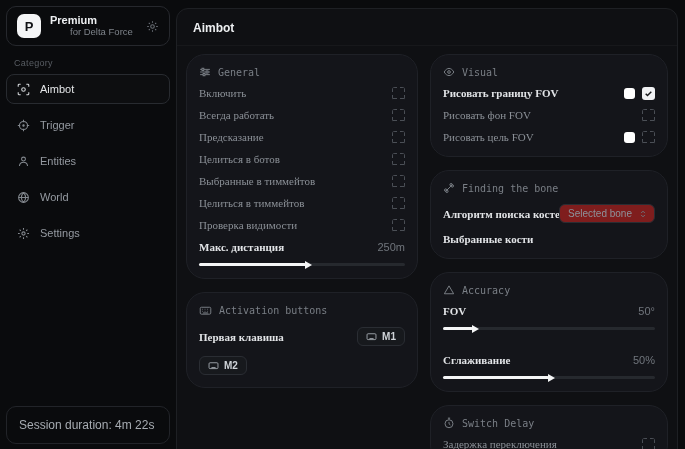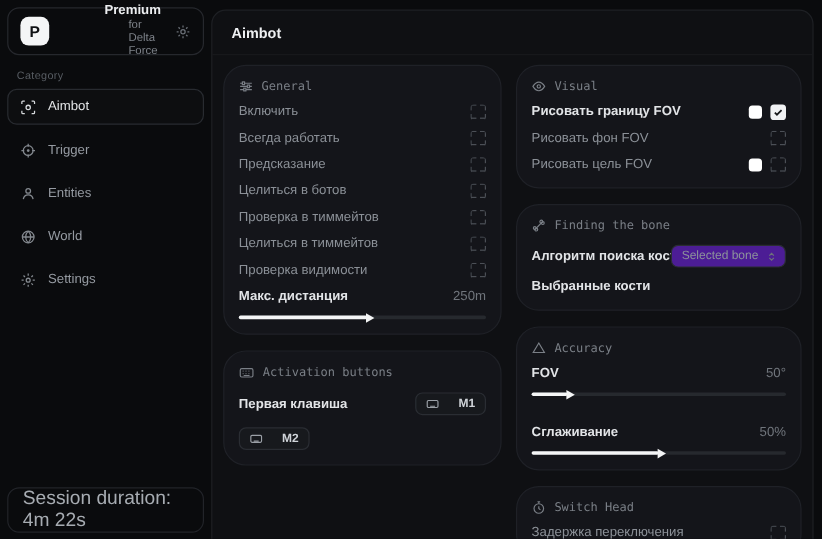--- a/index.html
+++ b/index.html
@@ -16,41 +16,41 @@
   .sidebar { width:176px; flex:none; position:relative; height:100%; padding-top:6px; }
   .brand-card {
     margin:0 6px; height:40px; border:1px solid #26282d; border-radius:10px;
     display:flex; align-items:center; padding:0 10px; gap:9px;
   }
   .logo {
     width:24px; height:24px; border-radius:7px; background:#f4f5f6;
     color:#101114; font-weight:bold; font-size:13px;
     display:flex; align-items:center; justify-content:center; flex:none;
   }
-  .brand-text { line-height:1.15; flex:1; min-width:0;margin-left:37px; }
+  .brand-text { line-height:1.15; flex:1; min-width:0; }
   .brand-title { font-size:11px; font-weight:bold; color:#eceef0; }
   .brand-sub { font-size:9.5px; color:#7e838a;padding-left:20px; }
   .brand-gear { color:#6b7077; display:flex; }
 
   .cat-label { margin:12px 14px 6px; font-size:9px; color:#585d63; letter-spacing:.3px; }
 
   .nav-item {
     height:30px; margin:0 6px 6px; padding:0 10px; border-radius:8px;
     display:flex; align-items:center; gap:10px; font-size:11px; color:#959aa1;
     border:1px solid transparent; cursor:pointer;
   }
   .nav-item .nicon { display:flex; color:#84898f; }
   .nav-item.active { border-color:#282b30; color:#e3e5e7; background:rgba(255,255,255,0.015); }
   .nav-item.active .nicon { color:#d6d9dc; }
 
   .session-card {
     position:absolute; left:6px; right:6px; bottom:5px; height:38px;
     border:1px solid #222429; border-radius:10px;
     display:flex; align-items:center; padding:0 12px;
-    font-size:16px; color:#a7acb2;
+    font-size:12px; color:#a7acb2;
   }
 
   
   .main {
     flex:1; margin:8px 7px 0 0; height:455px;
     background:#0f1013; border:1px solid #1e2024; border-radius:12px;
     overflow:hidden;
   }
   .main-header {
     padding:12px 16px 10px; border-bottom:1px solid rgba(255,255,255,0.035);
@@ -65,21 +65,21 @@
     padding:11px 12px 12px;
   }
   .card-title {
     display:flex; align-items:center; gap:7px;
     font-family:"DejaVu Sans Mono", monospace; font-size:10px; color:#7a7f86;
     margin-bottom:5px;
   }
   .card-title .ticon { display:flex; color:#7a7f86; }
 
   .row { display:flex; align-items:center; margin-top:8px; min-height:14px; }
-  .row .lbl { flex:1; font-size:11px; color:#8b9097; white-space:nowrap; overflow:hidden; }
+  .row .lbl { flex:1; font-size:11px; color:#8b9097; white-space:nowrap; overflow:hidden;font-family:Liberation Serif, serif; }
   .row .lbl.bright { color:#e2e4e7; font-weight:bold; }
   .row .val { font-size:11px; color:#70757c; margin-left:8px; flex:none; }
 
   
   .cb {
     width:13px; height:13px; border-radius:3px; flex:none; position:relative;
     background:
       linear-gradient(#4b4f56,#4b4f56) 0 0/5px 1.3px,
       linear-gradient(#4b4f56,#4b4f56) 100% 0/5px 1.3px,
       linear-gradient(#4b4f56,#4b4f56) 0 100%/5px 1.3px,
@@ -97,30 +97,30 @@
   .slider { height:3px; background:#26292e; border-radius:2px; margin-top:9px; position:relative; cursor:pointer; }
   .slider .fill { height:100%; background:#f4f5f6; border-radius:2px; position:relative; }
   .slider .thumb {
     position:absolute; right:-6px; top:50%; transform:translateY(-50%);
     width:0; height:0; border-left:7px solid #f4f5f6;
     border-top:4px solid transparent; border-bottom:4px solid transparent;
   }
 
   
   .key-badge {
-    display:flex; align-items:center; gap:16px; flex:none;
+    display:flex; align-items:center; gap:5px; flex:none;
     background:#17191d; border:1px solid #2a2d33; border-radius:6px;
     padding:3px 8px; font-size:10px; font-weight:bold; color:#cfd3d8; cursor:pointer;
   }
   .key-badge .kicon { display:flex; color:#9ba0a7; }
 
   
   .select {
     display:flex; align-items:center; gap:6px; flex:none;
-    background:#4c1d95; border:1px solid #2a2d33; border-radius:6px;
+    background:#7f1d1d; border:1px solid #2a2d33; border-radius:6px;
     padding:3px 6px 3px 8px; font-size:10px; color:#8d939b;
     white-space:nowrap; cursor:pointer;
   }
   .select .sicon { display:flex; color:#6d727a; }
 </style>
 </head>
 <body>
 
 <div class="app">
 
@@ -229,21 +229,21 @@
           </div>
           <div class="row">
             <span class="lbl">Предсказание</span>
             <span class="cb"></span>
           </div>
           <div class="row">
             <span class="lbl">Целиться в ботов</span>
             <span class="cb"></span>
           </div>
           <div class="row">
-            <span class="lbl">Проверка в тиммейтов</span>
+            <span class="lbl">Выбранные в тиммейтов</span>
             <span class="cb"></span>
           </div>
           <div class="row">
             <span class="lbl">Целиться в тиммейтов</span>
             <span class="cb"></span>
           </div>
           <div class="row">
             <span class="lbl">Проверка видимости</span>
             <span class="cb"></span>
           </div>
@@ -391,21 +391,21 @@
         </section>
 
         <section class="card">
           <div class="card-title">
             <span class="ticon">
               <svg width="12" height="12" viewBox="0 0 16 16" fill="none" stroke="currentColor" stroke-width="1.3">
                 <circle cx="8" cy="9" r="5.3"></circle>
                 <path d="M8 6.5V9l1.8 1.5M6.5 1.5h3M8 1.5v2"></path>
               </svg>
             </span>
-            <span>Switch Head</span>
+            <span>Switch Delay</span>
           </div>
 
           <div class="row">
             <span class="lbl">Задержка переключения</span>
             <span class="cb"></span>
           </div>
 
         </section>
       </div>
 

